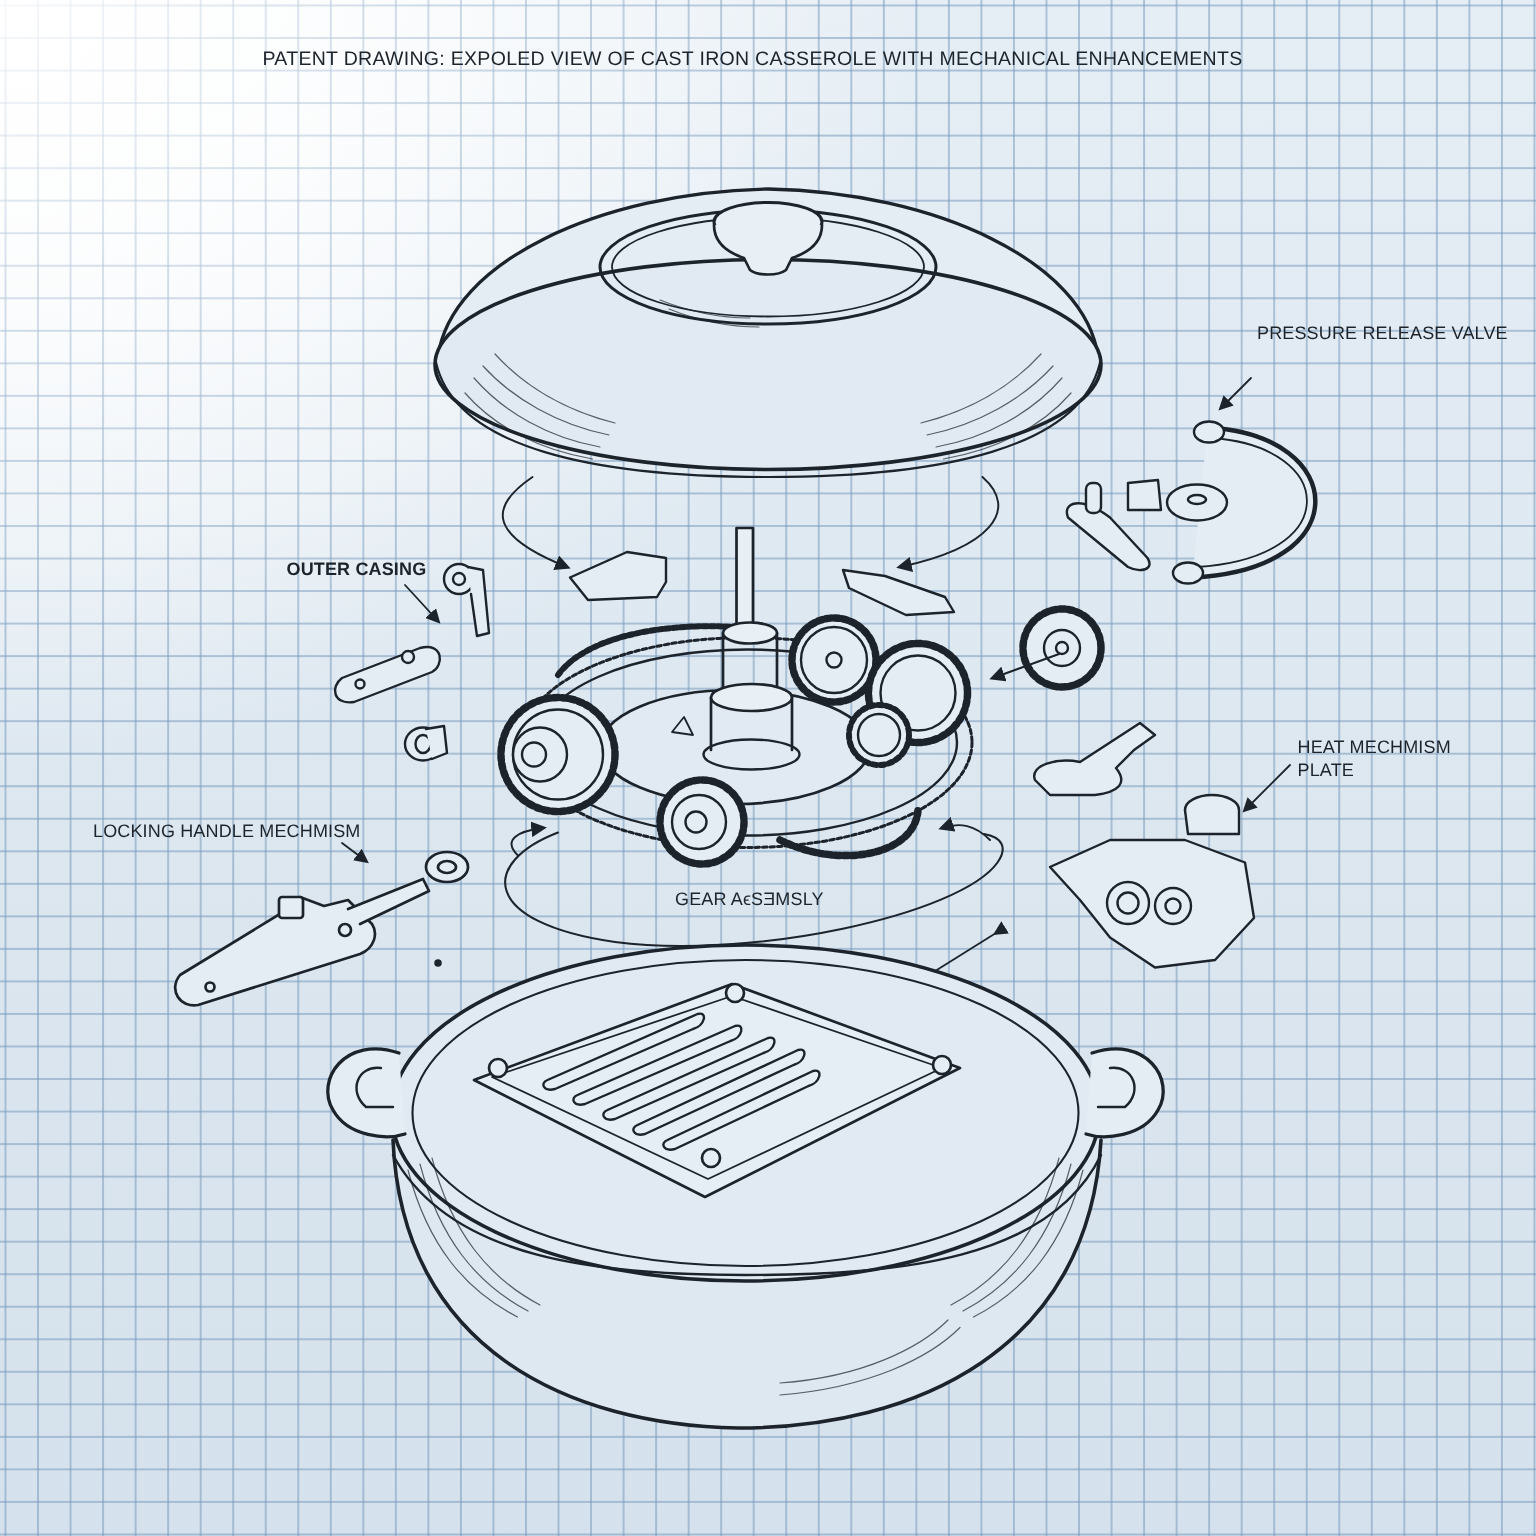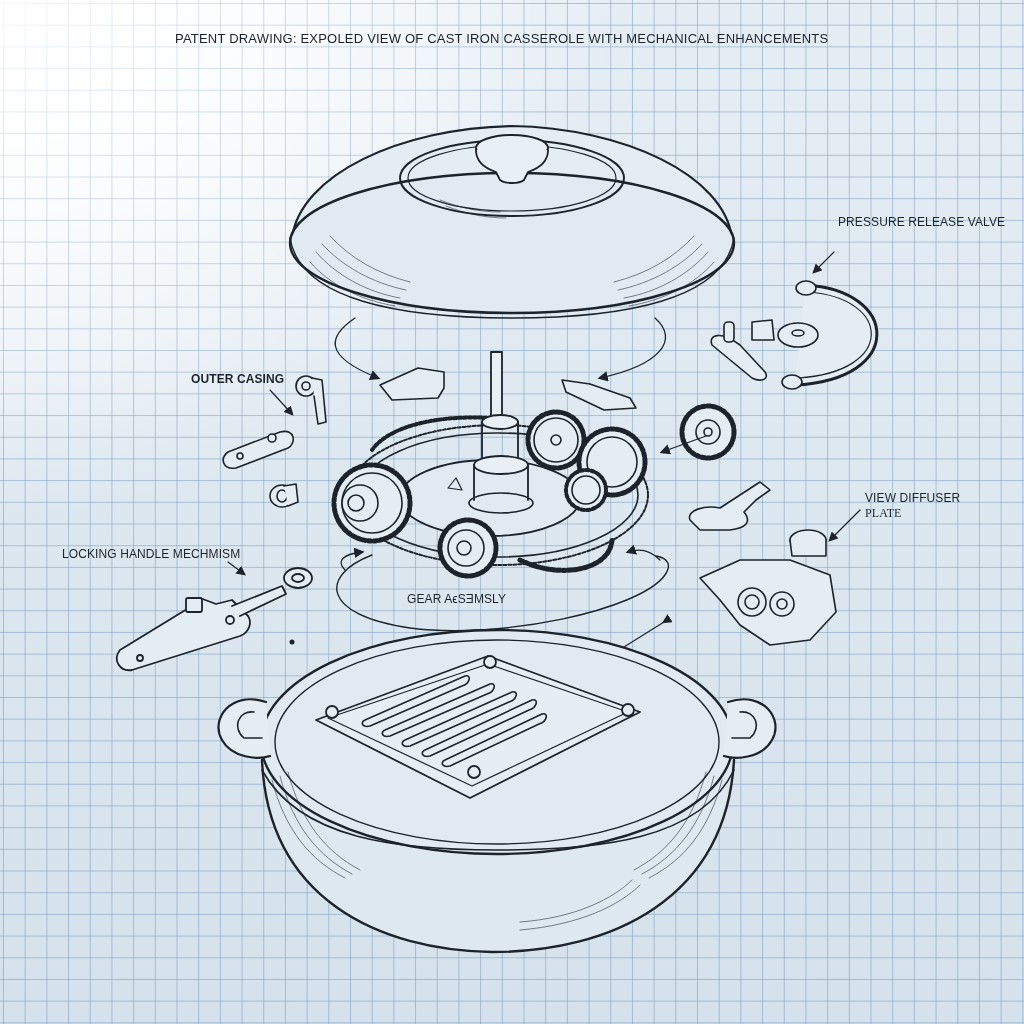--- a/index.html
+++ b/index.html
@@ -207,16 +207,16 @@
         <path d="M425 750 L532 700 C539 698 537 708 529 710 L430 756 C422 758 420 752 425 750 Z"></path>
         <path d="M445 760 L542 714 C549 712 547 722 539 724 L450 766 C442 768 440 762 445 760 Z"></path>
       </g>
     </g>
   </g>
 </svg>
 
 <div class="label title">PATENT DRAWING:  EXPOLED VIEW OF CAST IRON CASSEROLE WITH MECHANICAL ENHANCEMENTS</div>
 <div class="label" style="left:838px; top:216px;">PRESSURE RELEASE VALVE</div>
 <div class="label" style="left:191px; top:373px;font-weight:bold;">OUTER CASING</div>
-<div class="label" style="left:865px; top:492px;">VIEW DIFFUSER</div>
-<div class="label" style="left:865px; top:507px;font-family:Liberation Serif, serif;">PLATE</div>
+<div class="label" style="left:865px; top:492px;">HEAT MECHMISM</div>
+<div class="label" style="left:865px; top:507px;">PLATE</div>
 <div class="label" style="left:62px; top:548px;">LOCKING HANDLE MECHMISM</div>
-<div class="label" style="left:371px; top:593px;padding-left:36px;">GEAR AϵSƎMSLY</div>
+<div class="label" style="left:414px; top:593px;padding-left:36px;">GEAR AϵSƎMSLY</div>
 
 </body></html>

